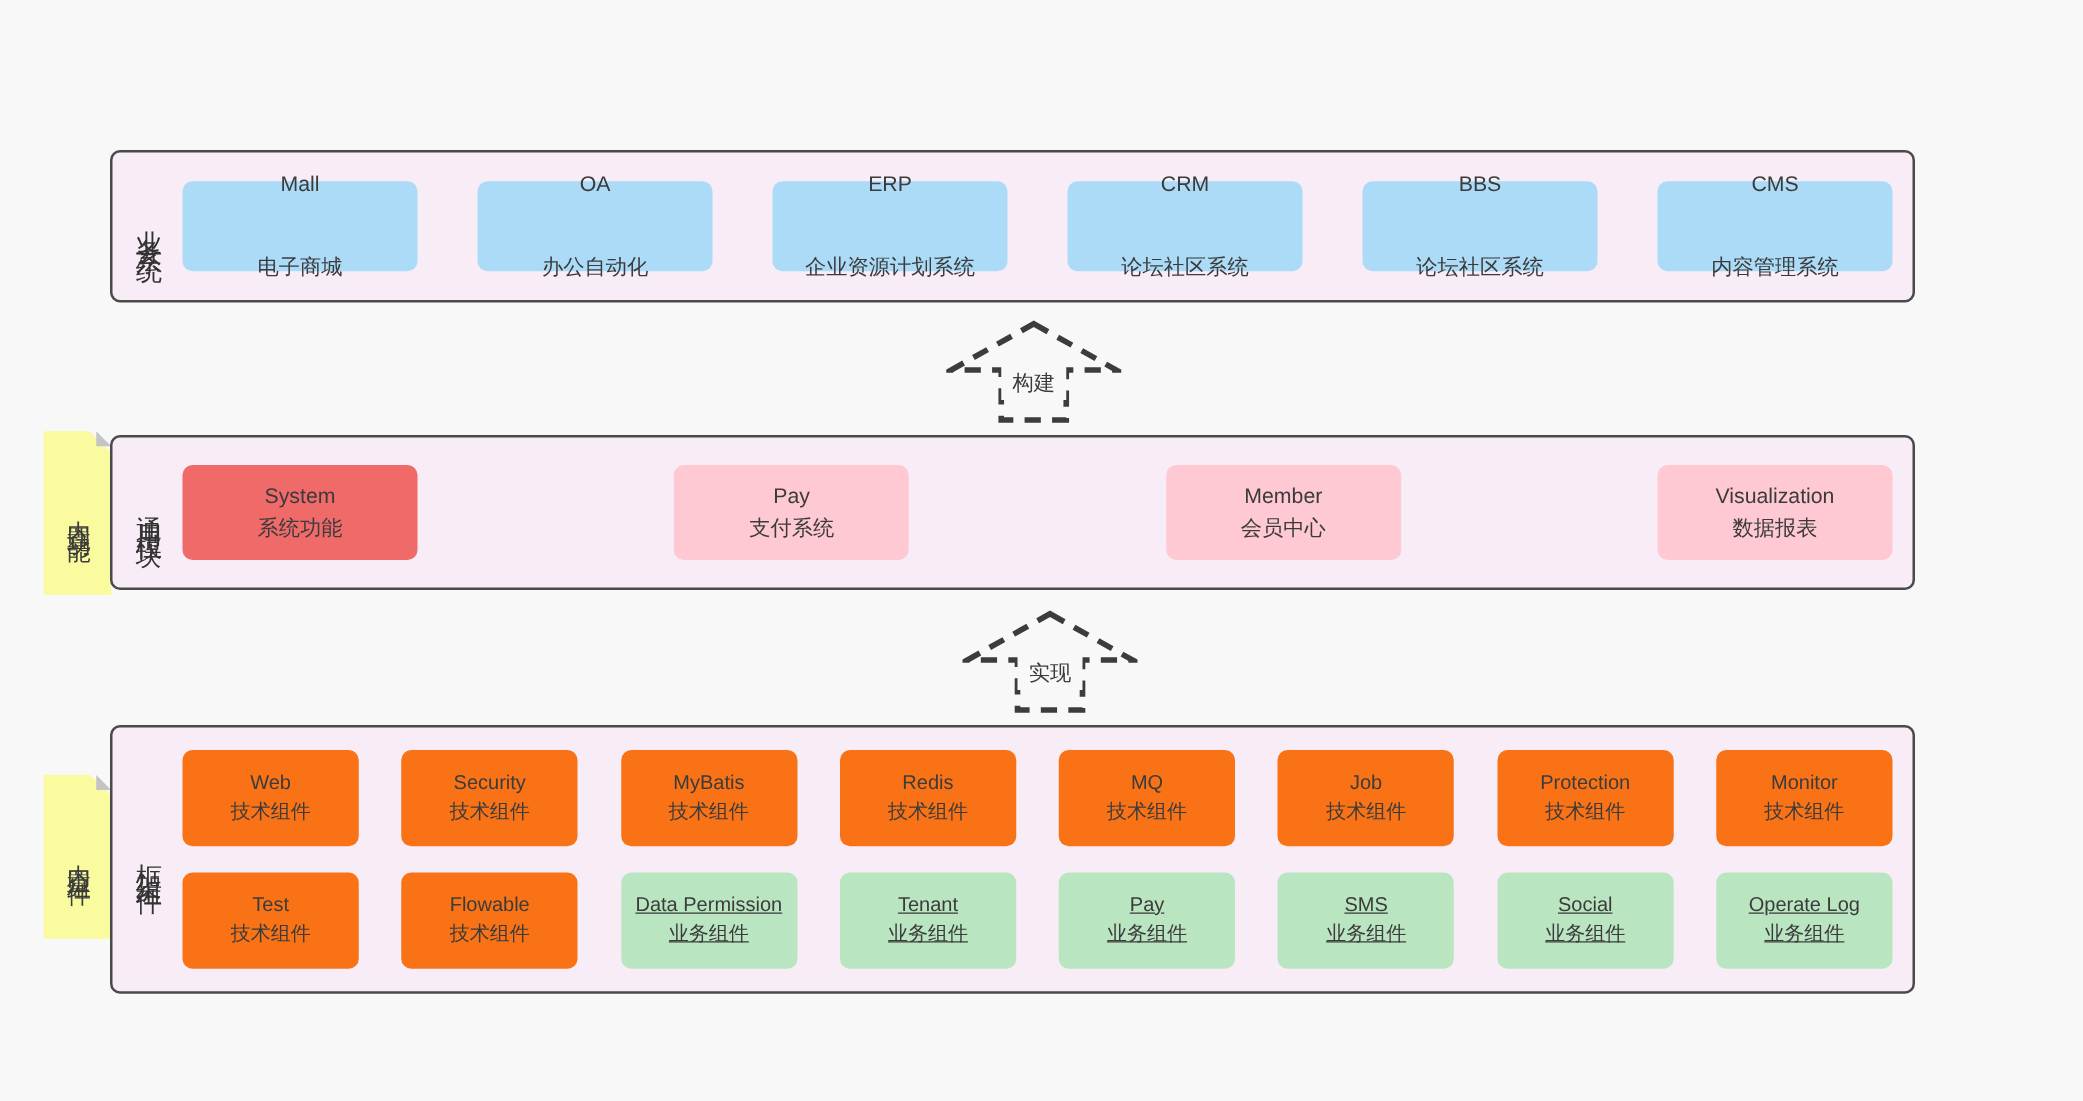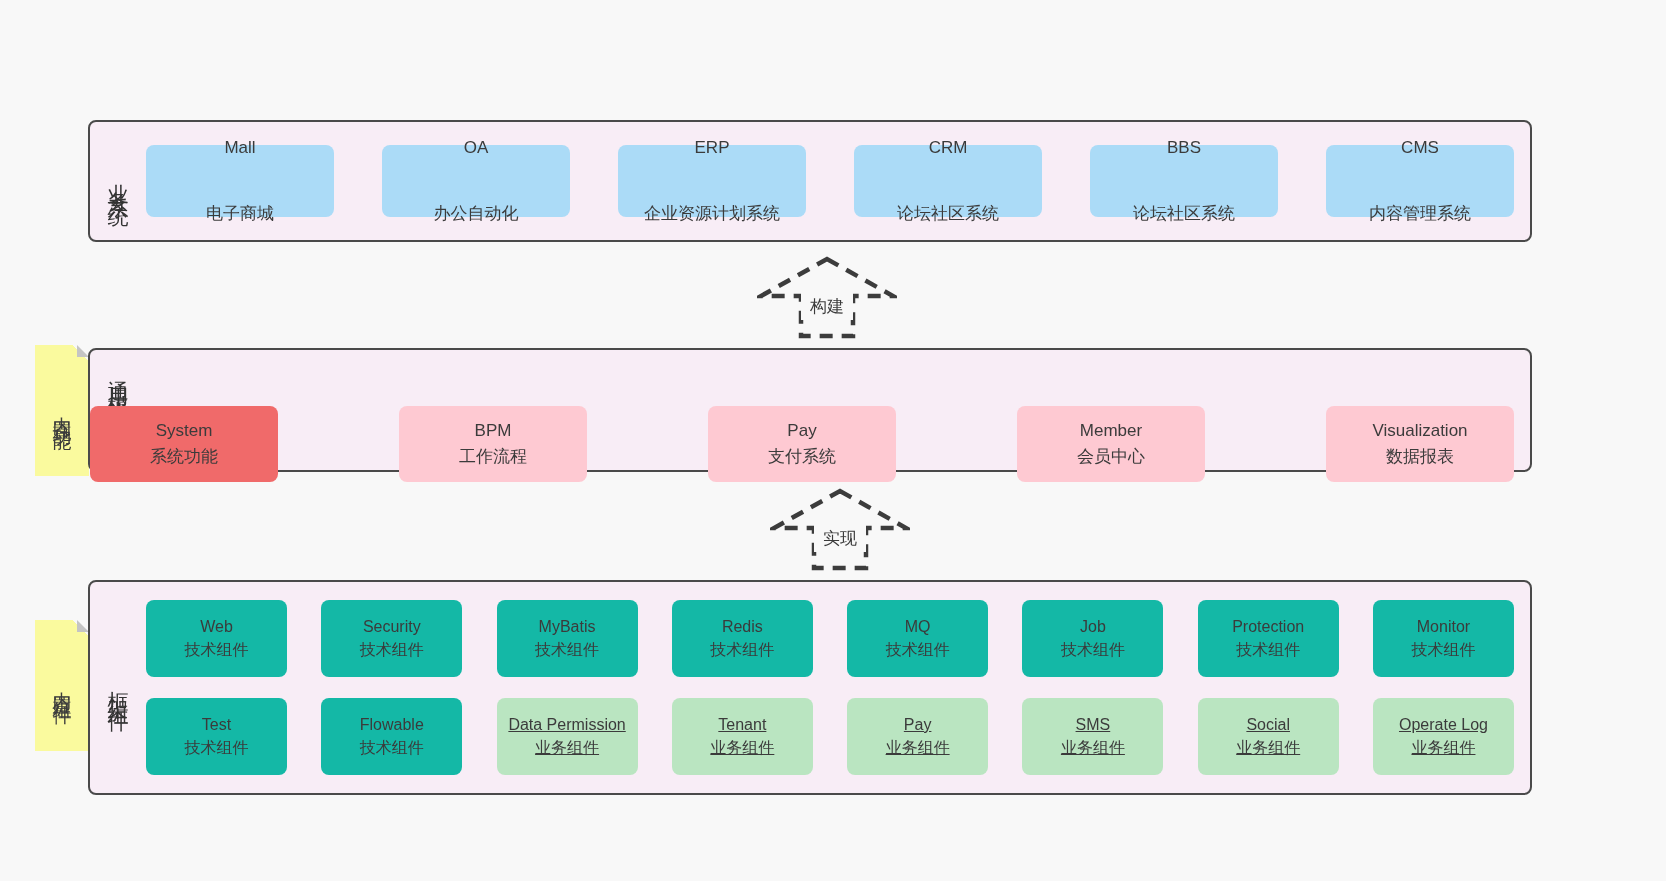--- a/index.html
+++ b/index.html
@@ -17,21 +17,21 @@
   .band {
     position:absolute;
     left:88px; width:1444px;
     background:#f8edf6;
     border:2px solid #4a4a4a;
     border-radius:8px;
     box-sizing:border-box;
     display:flex;
   }
   .band-1 { top:120px; height:122px; }
-  .band-2 { top:348px; height:124px;flex-direction:column; }
+  .band-2 { top:348px; height:124px; }
   .band-3 { top:580px; height:215px; }
 
   .band-label-col {
     width:56px; flex:0 0 56px;
     display:flex; align-items:center; justify-content:center;
   }
   .band-label {
     writing-mode:vertical-rl;
     text-orientation:upright;
     font-size:21px;
@@ -66,21 +66,21 @@
     font-size:17px;
     line-height:1.55;
     color:#3b3b3b;
   }
   .box.wide  { width:188px; height:72px; }
   .band-2 .box.wide { height:76px; }
   .box.cell  { width:141px; height:77px; font-size:16px; line-height:1.42; padding:2px 4px; box-sizing:border-box; }
   .blue    { background:#abdbf7;gap:40px; }
   .red     { background:#f06a6a; }
   .pink    { background:#fec9d2; }
-  .g-dark  { background:#14b8a6; }
+  .g-dark  { background:#f97316; }
   .g-light { background:#bae5c1;text-decoration:underline; }
 
   
   .sticky {
     position:absolute;
     left:35px; width:54px; height:131px;
     background:linear-gradient(225deg, rgba(0,0,0,0) 12px, #fafa9e 12px);
     display:flex; align-items:center; justify-content:center;
   }
   .sticky::before {
@@ -169,24 +169,20 @@
   <div class="band band-2">
     <div class="band-label-col">
       <div class="band-label">通用模块</div>
     </div>
     <div class="band-content">
       <div class="box wide red">
         <div>System</div>
         <div>系统功能</div>
       </div>
       <div class="box wide pink">
-        <div>BPM</div>
-        <div>工作流程</div>
-      </div>
-      <div class="box wide pink">
         <div>Pay</div>
         <div>支付系统</div>
       </div>
       <div class="box wide pink">
         <div>Member</div>
         <div>会员中心</div>
       </div>
       <div class="box wide pink">
         <div>Visualization</div>
         <div>数据报表</div>

